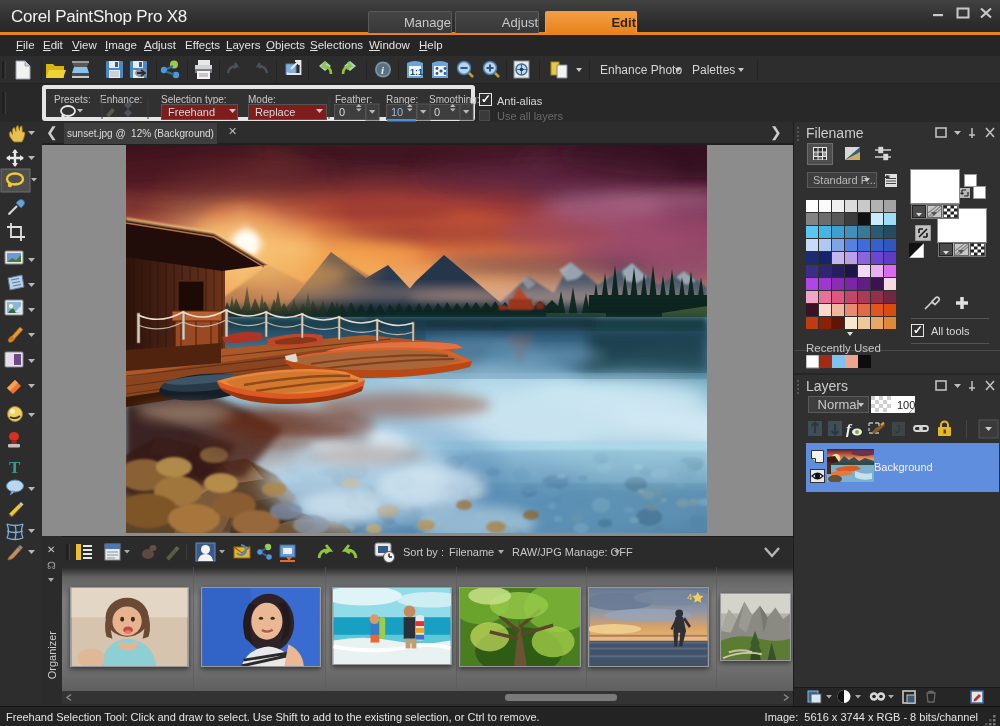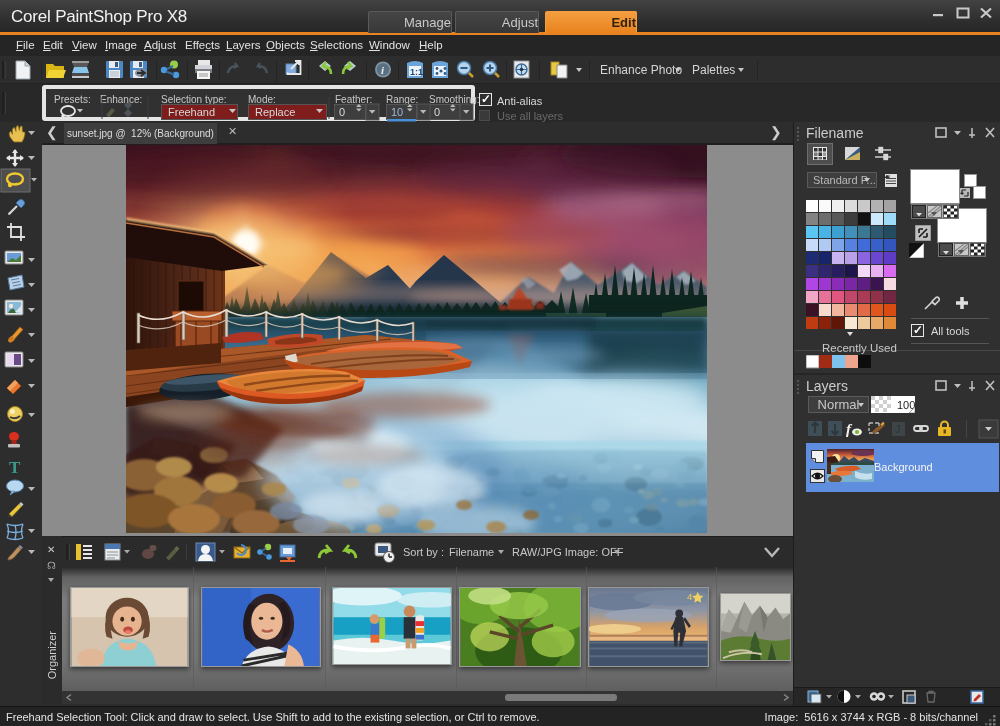--- a/index.html
+++ b/index.html
@@ -917,21 +917,21 @@
         <rect x="336" y="9" width="10" height="7" fill="#3a5a80"></rect>
         <circle cx="347" cy="20" r="5.5" fill="#f0f0f0" stroke="#555"></circle>
         <path d="M347 20 L347 16.5 M347 20 L350 20" stroke="#222" stroke-width="1.4"></path>
       </g>
 
       <path d="M723 11 l7 8 7 -8" stroke="#b8b8b8" stroke-width="2.4" fill="none"></path>
     </svg>
     <span style="position:absolute; left:361px; top:9px; color:#c8c8c8; font-size:11px;">Sort by :</span>
     <span style="position:absolute; left:407px; top:9px; color:#c8c8c8; font-size:11px;">Filename</span>
     <span class="dd" style="left:456px; top:13px; border-top-color:#aaa;"></span>
-    <span style="position:absolute; left:470px; top:9px; color:#c8c8c8; font-size:11px;">RAW/JPG Image: OFF</span>
+    <span style="position:absolute; left:470px; top:9px; color:#c8c8c8; font-size:11px;">RAW/JPG Manage: OFF</span>
     <span class="dd" style="left:572px; top:13px; border-top-color:#aaa;"></span>
   </div>
   <div class="abs" id="orgstrip">
     <span style="position:absolute; left:5px; top:8px; color:#ccc; font-size:10px;">✕</span>
     <span style="position:absolute; left:5px; top:24px; color:#aaa; font-size:10px;">☊</span>
     <span class="dd" style="left:6px; top:42px; border-top-color:#aaa;"></span>
     <span style="position:absolute; left:4px; top:95px; color:#d0d0d0; font-size:11px; writing-mode:vertical-rl; transform:rotate(180deg);">Organizer</span>
   </div>
 
   <div class="abs" id="filmstrip">
@@ -1245,21 +1245,21 @@
       <path d="M3 15 l7 -7 M10 8 l2 2 M14 3.5 a2.2 2.2 0 0 1 3 3 l-4 4 -3 -3 z" stroke="#d0d0d0" stroke-width="1.7" fill="none"></path>
       <path d="M40 3 v12 M34 9 h12" stroke="#e0e0e0" stroke-width="3.5"></path>
     </svg>
     <div style="position:absolute; left:117px; top:196px; width:78px; height:1px; background:#555;"></div>
     <div class="check" style="left:117px; top:202px;"></div>
     <div class="checkmark" style="left:119px; top:201px;">✓</div>
     <span style="position:absolute; left:137px; top:203px; color:#d8d8d8; font-size:11px;">All tools</span>
     <div style="position:absolute; left:117px; top:221px; width:78px; height:1px; background:#555;"></div>
 
     <div style="position:absolute; left:0px; top:228px; width:207px; height:1px; background:#484848;"></div>
-    <span style="position:absolute; left:28px; top:220px; color:#c8c8c8; font-size:11.5px;">Recently Used</span>
+    <span style="position:absolute; left:12px; top:220px; color:#c8c8c8; font-size:11.5px;">Recently Used</span>
     <svg style="position:absolute; left:12px; top:233px;" width="66" height="14" viewBox="0 0 66 14" xmlns="http://www.w3.org/2000/svg">
       <rect x="0" y="0" width="13" height="13" fill="#ffffff" stroke="#888" stroke-width="1"></rect>
       <rect x="13" y="0" width="13" height="13" fill="#a02c16"></rect>
       <rect x="26" y="0" width="13" height="13" fill="#7cc4ef"></rect>
       <rect x="39" y="0" width="13" height="13" fill="#efa58d"></rect>
       <rect x="52" y="0" width="13" height="13" fill="#0d0d0d"></rect>
     </svg>
     <div style="position:absolute; left:0px; top:251px; width:207px; height:2px; background:#262626;"></div>
 
     <div style="position:absolute; left:3px; top:258px; width:2px; height:14px; border-left:2px dotted #555;"></div>

